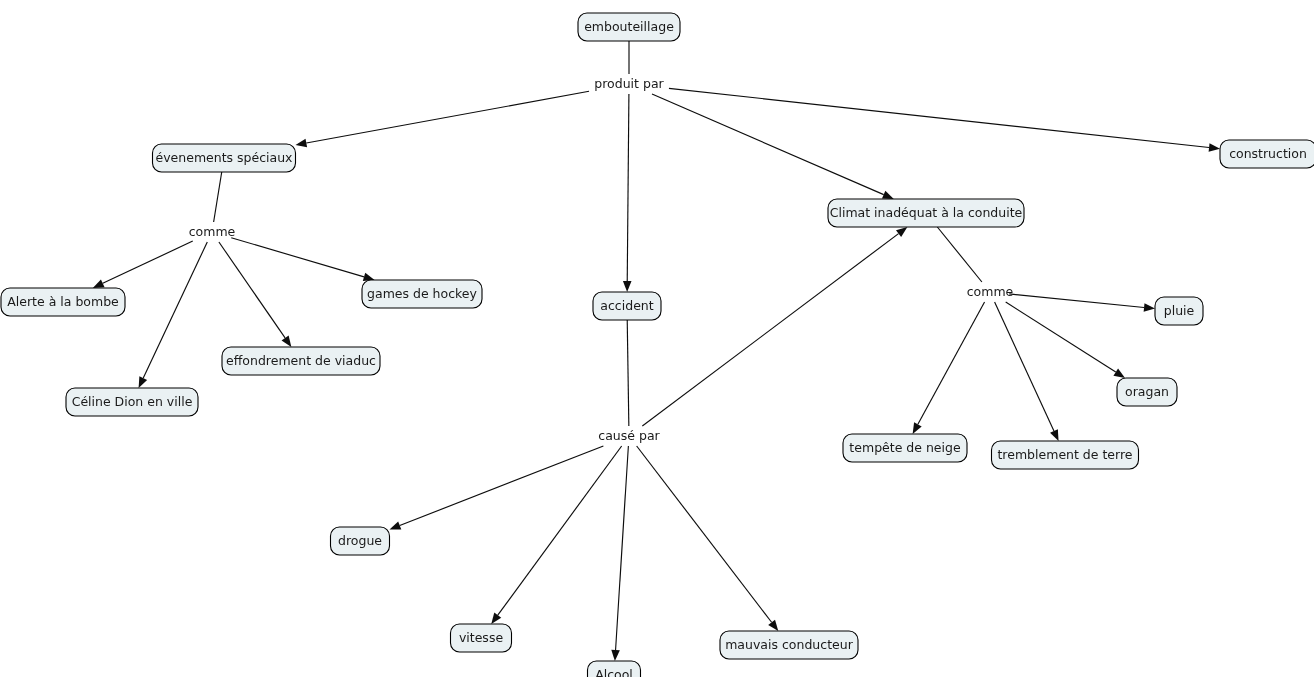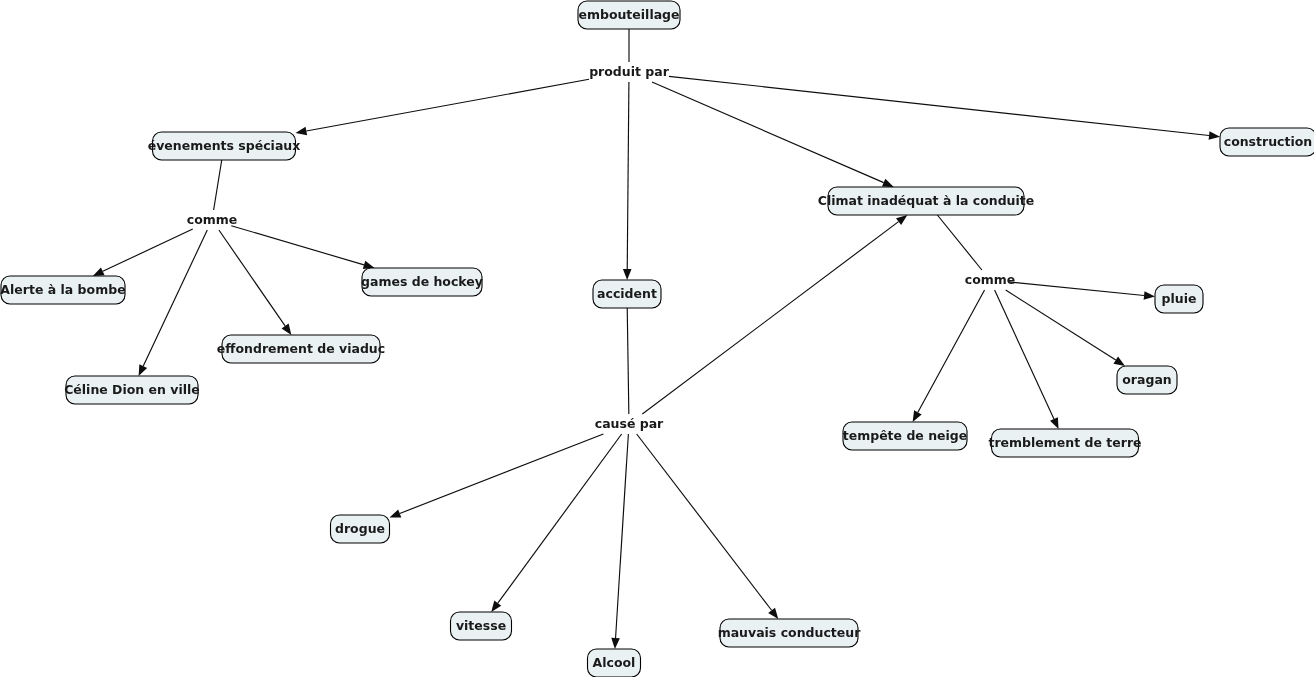--- a/index.html
+++ b/index.html
@@ -9,25 +9,24 @@
   }
   body {
     width: 1314px;
     height: 677px;
     position: relative;
     overflow: hidden;
     font-family: "DejaVu Sans", sans-serif;
   }
   #map-root {
     position: absolute;
-    top: 0;
+    top: 12px;
     left: 0;
     width: 1314px;
     height: 576px;
-    font-weight: bold;
   }
   svg#concept-map {
     display: block;
     width: 1314px;
     height: 677px;
   }
   .node-box {
     fill: #eaf1f3;
     stroke: #000000;
     stroke-width: 1.1;

